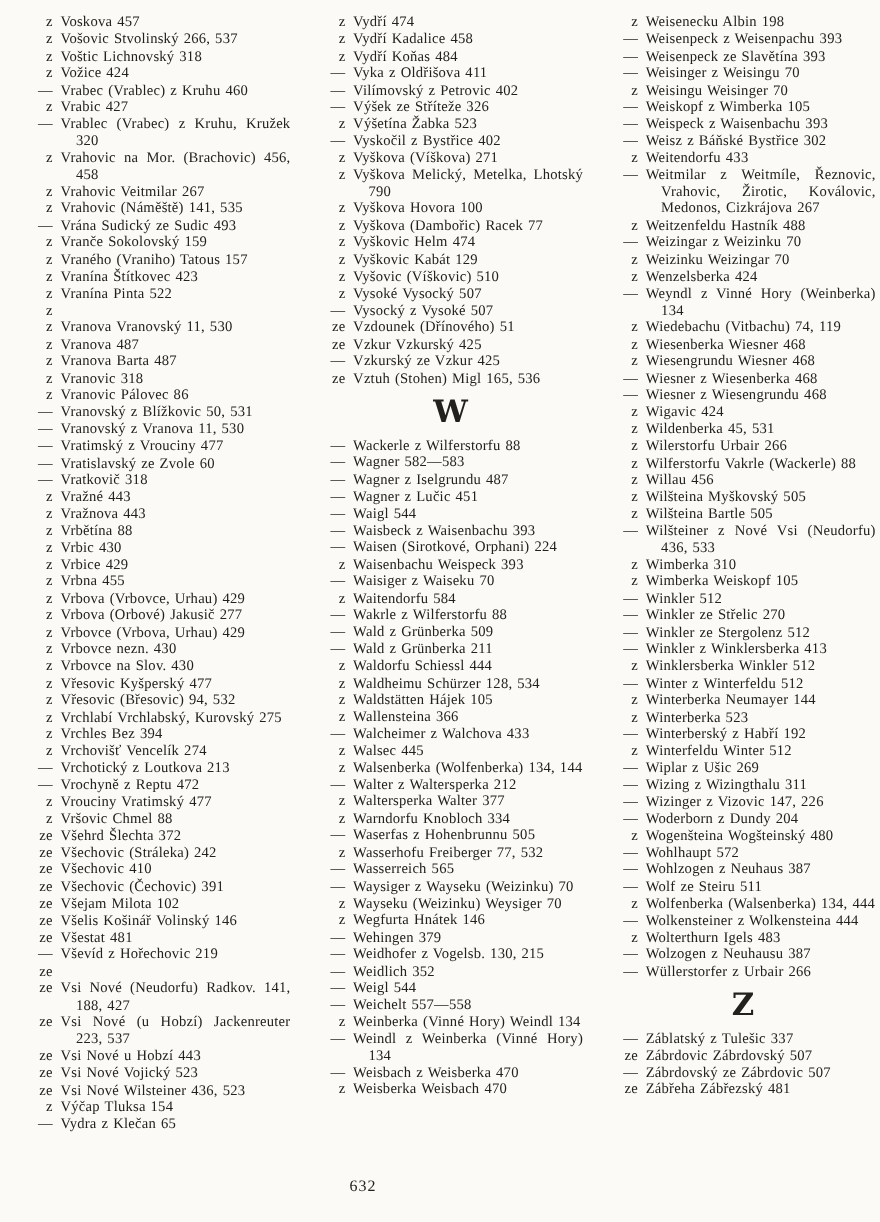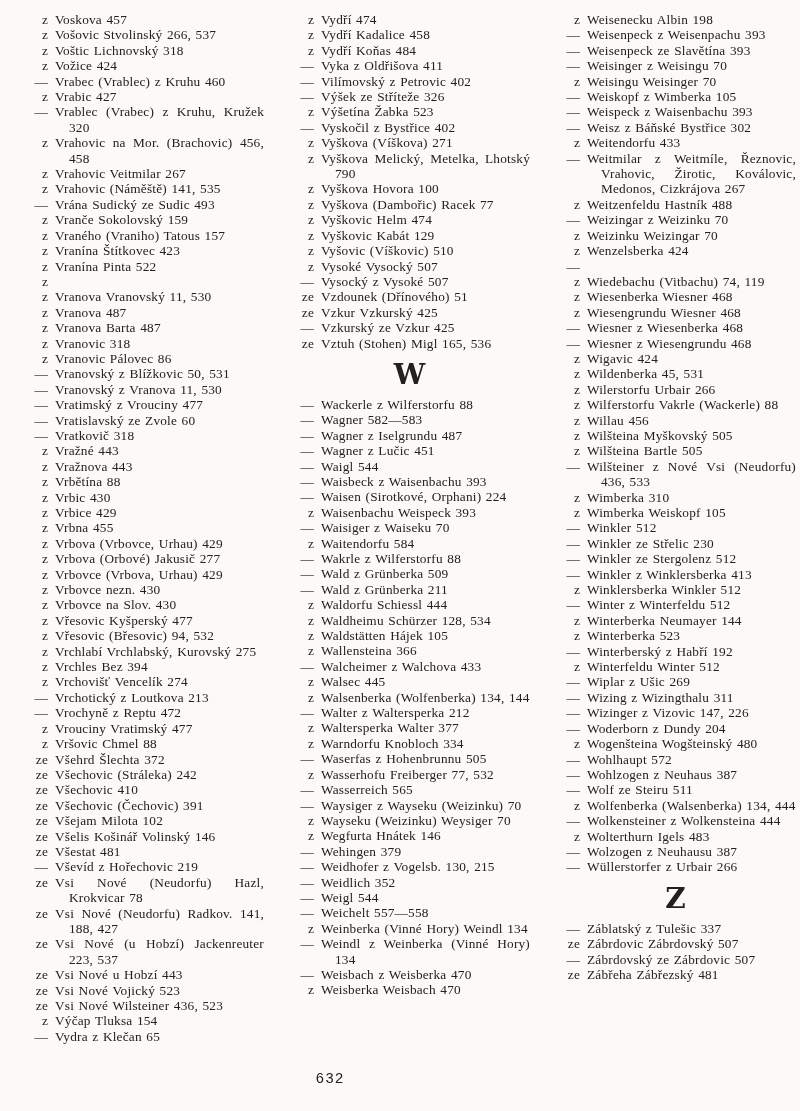--- a/index.html
+++ b/index.html
@@ -56,21 +56,20 @@
     letter-spacing: 1px;
   }
   .page-number {
     position: absolute;
     left: 0;
     right: 140px;
     top: 1072px;
     text-align: center;
     font-size: 14.5px;
     letter-spacing: 1px;
-    font-family: Liberation Mono, monospace;
   }
 </style>
 </head>
 <body>
 
 <div class="page">
   <div class="columns">
     <div class="col">
         <div class="entry">
           <span class="pfx">z</span>
@@ -282,21 +281,20 @@
         <div class="entry">
           <span class="pfx">ze</span>
           <span class="txt">Všestat 481</span>
         </div>
         <div class="entry">
           <span class="pfx">—</span>
           <span class="txt">Vševíd z Hořechovic 219</span>
         </div>
         <div class="entry">
           <span class="pfx">ze</span>
-          <span class="txt">Vsi Nové (Neudorfu) Hazl, Krokvicar 78</span>
         </div>
         <div class="entry">
           <span class="pfx">ze</span>
           <span class="txt">Vsi Nové (Neudorfu) Radkov. 141, 188, 427</span>
         </div>
         <div class="entry">
           <span class="pfx">ze</span>
           <span class="txt">Vsi Nové (u Hobzí) Jackenreuter 223, 537</span>
         </div>
         <div class="entry">
@@ -611,20 +609,21 @@
         <div class="entry">
           <span class="pfx">z</span>
           <span class="txt">Weizinku Weizingar 70</span>
         </div>
         <div class="entry">
           <span class="pfx">z</span>
           <span class="txt">Wenzelsberka 424</span>
         </div>
         <div class="entry">
           <span class="pfx">—</span>
+          <span class="txt">Weyndl z Vinné Hory (Weinberka) 134</span>
         </div>
         <div class="entry">
           <span class="pfx">z</span>
           <span class="txt">Wiedebachu (Vitbachu) 74, 119</span>
         </div>
         <div class="entry">
           <span class="pfx">z</span>
           <span class="txt">Wiesenberka Wiesner 468</span>
         </div>
         <div class="entry">
@@ -678,21 +677,21 @@
         <div class="entry">
           <span class="pfx">z</span>
           <span class="txt">Wimberka Weiskopf 105</span>
         </div>
         <div class="entry">
           <span class="pfx">—</span>
           <span class="txt">Winkler 512</span>
         </div>
         <div class="entry">
           <span class="pfx">—</span>
-          <span class="txt">Winkler ze Střelic 230</span>
+          <span class="txt">Winkler ze Střelic 270</span>
         </div>
         <div class="entry">
           <span class="pfx">—</span>
           <span class="txt">Winkler ze Stergolenz 512</span>
         </div>
         <div class="entry">
           <span class="pfx">—</span>
           <span class="txt">Winkler z Winklersberka 413</span>
         </div>
         <div class="entry">

